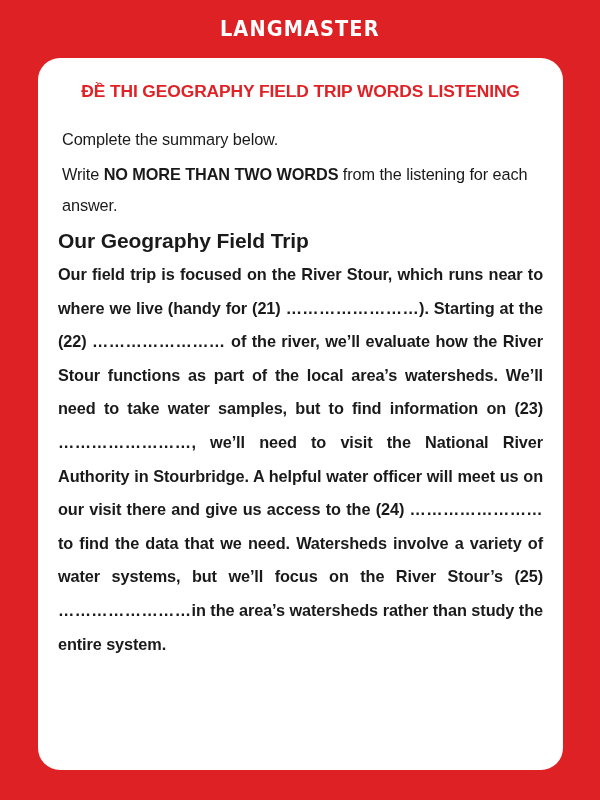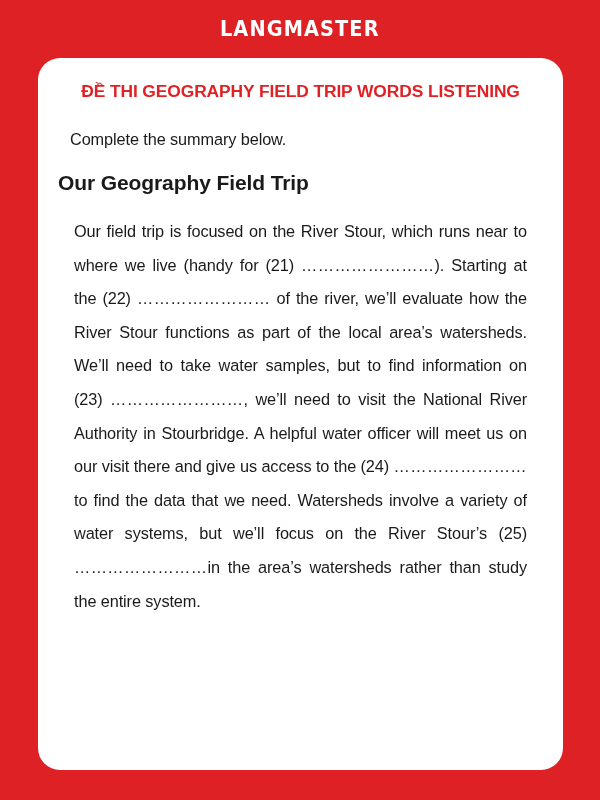--- a/index.html
+++ b/index.html
@@ -69,39 +69,39 @@
     font-size: 16.5px;
     font-weight: 700;
     line-height: 30px;
     margin: 0;
     letter-spacing: -0.1px;
   }
   .instr {
     font-size: 16.3px;
     font-weight: 400;
     line-height: 31px;
-    margin: 12px;
+    margin: 4px;
     letter-spacing: -0.1px;
   }
   .instr b {
     font-weight: 700;
   }
   .sub-title {
     text-align: left;
     font-size: 21px;
     font-weight: 700;
     line-height: 32px;
     margin: 2px 0 1px 0;
     letter-spacing: -0.1px;
   }
   .body-text {
     font-size: 16.3px;
-    font-weight: 400;
+    font-weight: 700;
     line-height: 33.6px;
-    margin: 16px;
+    margin: 0;
     text-align: justify;
     text-justify: inter-word;
     letter-spacing: -0.1px;
     hyphens: none;
   }
   .blank {
     letter-spacing: 0.4px;
   }
 </style>
 </head>
@@ -115,20 +115,21 @@
 
   <div class="card">
 
     <h1 class="card-title">ĐỀ THI GEOGRAPHY FIELD TRIP WORDS LISTENING</h1>
 
     <div class="content">
 
 
       <p class="instr">Complete the summary below.</p>
 
+      <p class="instr"><span>Write </span><b>NO MORE THAN TWO WORDS</b><span> from the listening for each answer.</span></p>
 
       <p class="sub-title">Our Geography Field Trip</p>
 
       <p class="body-text"><span>Our field trip is focused on the River Stour, which runs near to where we live (handy for (21) </span><span class="blank">……………………</span><span>). Starting at the (22) </span><span class="blank">……………………</span><span> of the river, we’ll evaluate how the River Stour functions as part of the local area’s watersheds. We’ll need to take water samples, but to find information on (23) </span><span class="blank">……………………</span><span>, we’ll need to visit the National River Authority in Stourbridge. A helpful water officer will meet us on our visit there and give us access to the (24) </span><span class="blank">……………………</span><span>to find the data that we need. Watersheds involve a variety of water systems, but we’ll focus on the River Stour’s (25) </span><span class="blank">……………………</span><span>in the area’s watersheds rather than study the entire system.</span></p>
 
     </div>
   </div>
 </div>
 
 </body></html>

